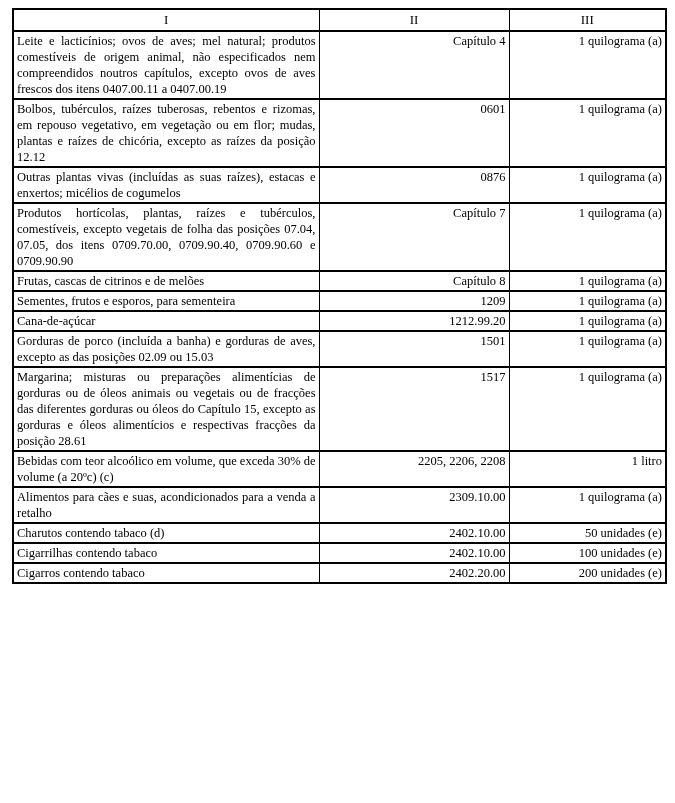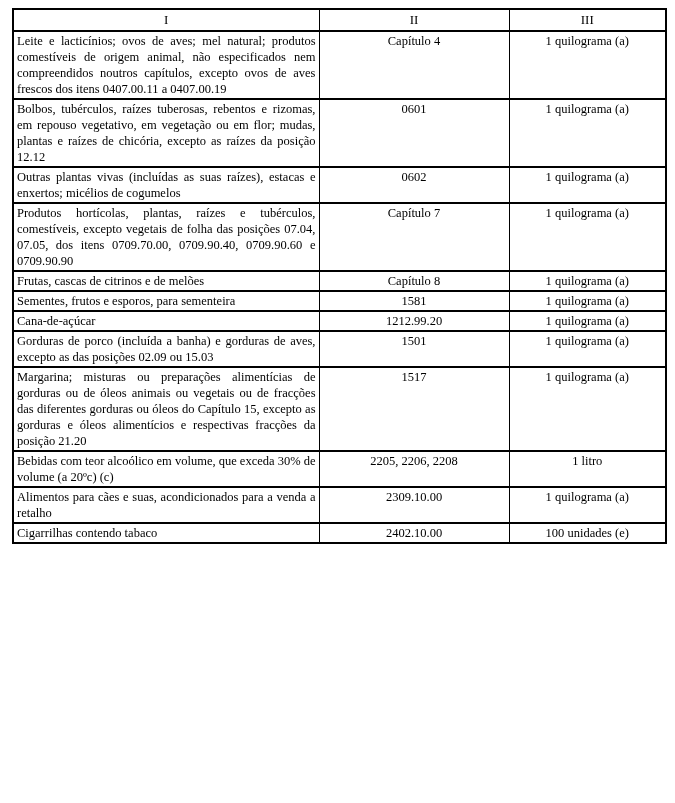--- a/index.html
+++ b/index.html
@@ -60,21 +60,21 @@
     vertical-align: middle;
     padding: 2px 8px;
   }
   td.col-designation {
     text-align: justify;
     text-justify: inter-word;
     margin-top: 39px;
   }
   td.col-code,
   td.col-quantity {
-    text-align: center;
+    text-align: right;
   }
 </style>
 </head>
 <body>
 
 <div class="page">
   <table class="goods">
     <colgroup>
       <col class="c1">
       <col class="c2">
@@ -94,63 +94,73 @@
           <td class="col-code">Capítulo 4</td>
           <td class="col-quantity">1 quilograma (a)</td>
         </tr>
         <tr>
           <td class="col-designation">Bolbos, tubérculos, raízes tuberosas, rebentos e rizomas, em repouso vegetativo, em vegetação ou em flor; mudas, plantas e raízes de chicória, excepto as raízes da posição 12.12</td>
           <td class="col-code">0601</td>
           <td class="col-quantity">1 quilograma (a)</td>
         </tr>
         <tr>
           <td class="col-designation">Outras plantas vivas (incluídas as suas raízes), estacas e enxertos; micélios de cogumelos</td>
-          <td class="col-code">0602</td>
+          <td class="col-code">0876</td>
           <td class="col-quantity">1 quilograma (a)</td>
         </tr>
         <tr>
           <td class="col-designation">Produtos hortícolas, plantas, raízes e tubérculos, comestíveis, excepto vegetais de folha das posições 07.04, 07.05, dos itens 0709.70.00, 0709.90.40, 0709.90.60 e 0709.90.90</td>
           <td class="col-code">Capítulo 7</td>
           <td class="col-quantity">1 quilograma (a)</td>
         </tr>
         <tr>
           <td class="col-designation">Frutas, cascas de citrinos e de melões</td>
           <td class="col-code">Capítulo 8</td>
           <td class="col-quantity">1 quilograma (a)</td>
         </tr>
         <tr>
           <td class="col-designation">Sementes, frutos e esporos, para sementeira</td>
-          <td class="col-code">1581</td>
+          <td class="col-code">1209</td>
           <td class="col-quantity">1 quilograma (a)</td>
         </tr>
         <tr>
           <td class="col-designation">Cana-de-açúcar</td>
           <td class="col-code">1212.99.20</td>
           <td class="col-quantity">1 quilograma (a)</td>
         </tr>
         <tr>
           <td class="col-designation">Gorduras de porco (incluída a banha) e gorduras de aves, excepto as das posições 02.09 ou 15.03</td>
           <td class="col-code">1501</td>
           <td class="col-quantity">1 quilograma (a)</td>
         </tr>
         <tr>
-          <td class="col-designation">Margarina; misturas ou preparações alimentícias de gorduras ou de óleos animais ou vegetais ou de fracções das diferentes gorduras ou óleos do Capítulo 15, excepto as gorduras e óleos alimentícios e respectivas fracções da posição 21.20</td>
+          <td class="col-designation">Margarina; misturas ou preparações alimentícias de gorduras ou de óleos animais ou vegetais ou de fracções das diferentes gorduras ou óleos do Capítulo 15, excepto as gorduras e óleos alimentícios e respectivas fracções da posição 28.61</td>
           <td class="col-code">1517</td>
           <td class="col-quantity">1 quilograma (a)</td>
         </tr>
         <tr>
           <td class="col-designation">Bebidas com teor alcoólico em volume, que exceda 30% de volume (a 20ºc) (c)</td>
           <td class="col-code">2205, 2206, 2208</td>
           <td class="col-quantity">1 litro</td>
         </tr>
         <tr>
           <td class="col-designation">Alimentos para cães e suas, acondicionados para a venda a retalho</td>
           <td class="col-code">2309.10.00</td>
           <td class="col-quantity">1 quilograma (a)</td>
         </tr>
         <tr>
+          <td class="col-designation">Charutos contendo tabaco (d)</td>
+          <td class="col-code">2402.10.00</td>
+          <td class="col-quantity">50 unidades (e)</td>
+        </tr>
+        <tr>
           <td class="col-designation">Cigarrilhas contendo tabaco</td>
           <td class="col-code">2402.10.00</td>
           <td class="col-quantity">100 unidades (e)</td>
+        </tr>
+        <tr>
+          <td class="col-designation">Cigarros contendo tabaco</td>
+          <td class="col-code">2402.20.00</td>
+          <td class="col-quantity">200 unidades (e)</td>
         </tr>
       </tbody>
   </table>
 </div>
 
 </body></html>

